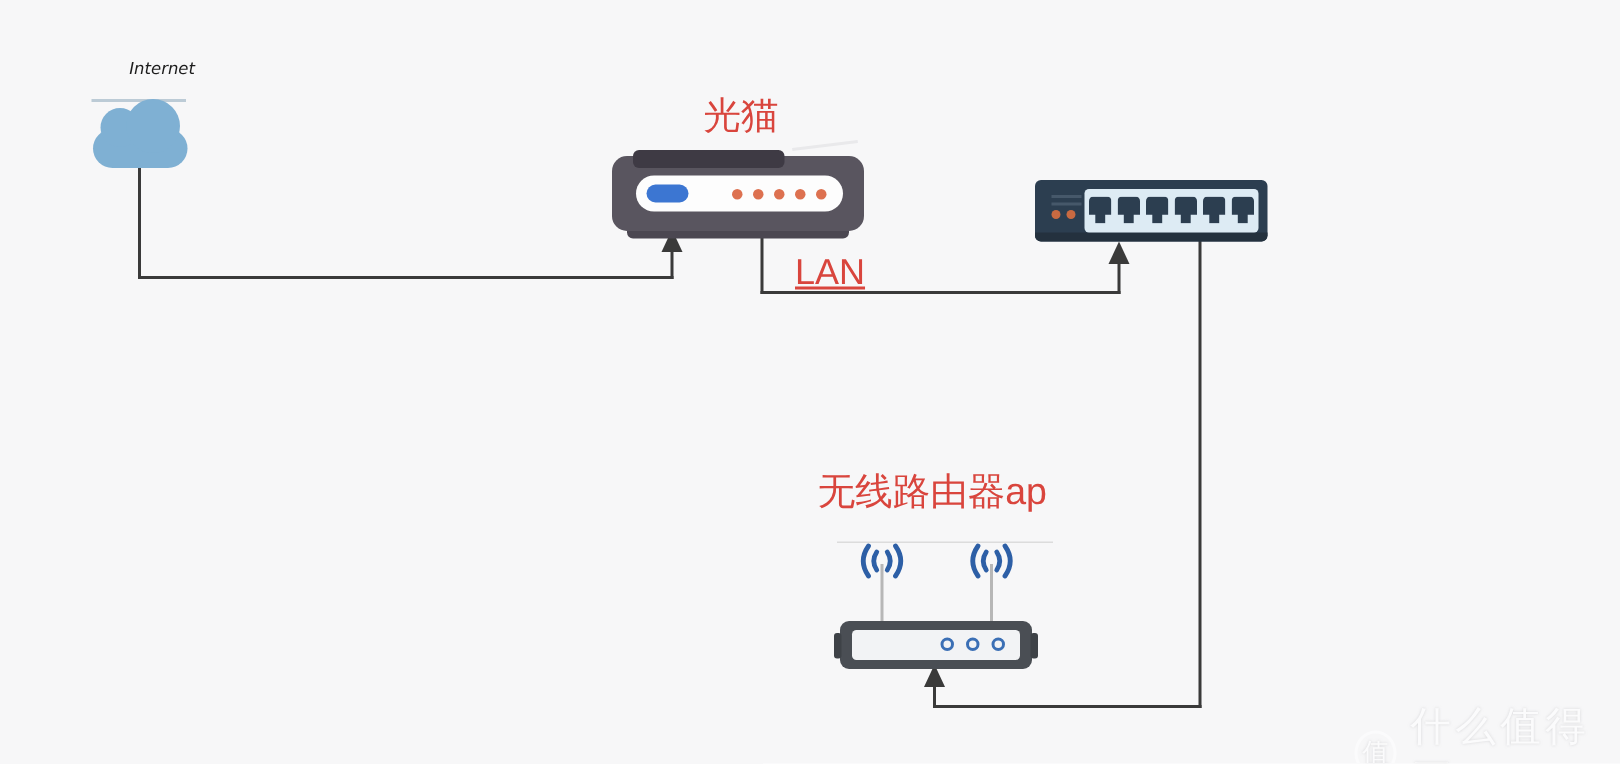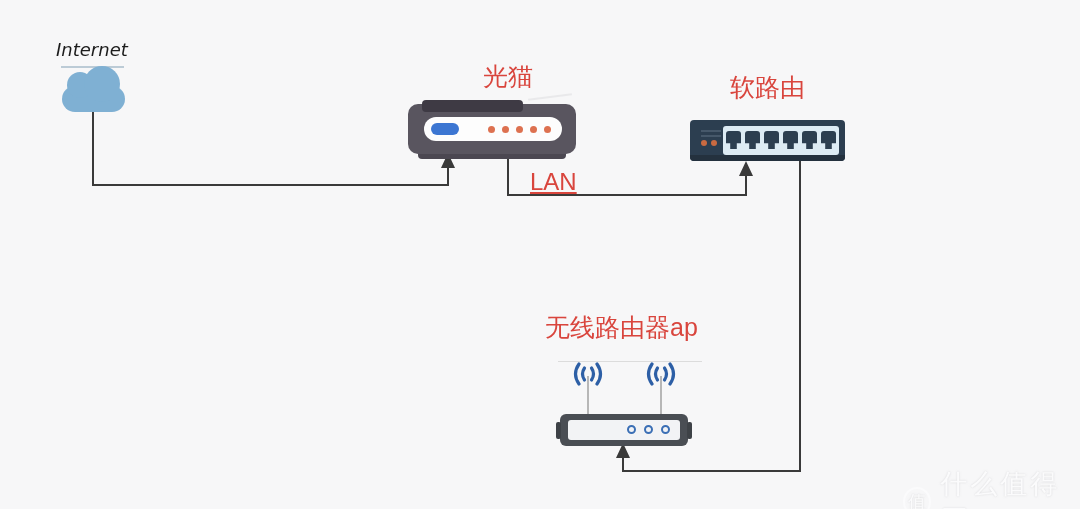--- a/index.html
+++ b/index.html
@@ -13,22 +13,22 @@
   .edge.h{height:2px;}
   .edge.v{width:2px;}
   .arrow-up{
     position:absolute;width:0;height:0;
     border-left:7px solid transparent;border-right:7px solid transparent;
     border-bottom:15px solid #3a3a3a;
   }
   
   .red-label{position:absolute;color:#d9453d;font-size:25px;text-align:center;white-space:nowrap;}
   .internet-label{
-    position:absolute;left:56px;top:39px;width:74px;text-align:left;
-    font-style:italic;font-size:18px;color:#1c1c1c;
+    position:absolute;left:56px;top:39px;width:74px;text-align:right;
+    font-style:italic;font-size:11px;color:#1c1c1c;
     font-family:"DejaVu Sans","Liberation Sans",sans-serif;
   }
   .internet-underline{position:absolute;left:61px;top:66px;width:63px;height:2px;background:#bccbd6;}
   
   .cloud{position:absolute;left:62px;top:86px;width:63px;height:26px;background:#7fb0d3;border-radius:13px;}
   .cloud::before{content:"";position:absolute;left:5px;top:-14px;width:26px;height:26px;border-radius:50%;background:#7fb0d3;}
   .cloud::after{content:"";position:absolute;left:22px;top:-20px;width:36px;height:36px;border-radius:50%;background:#7fb0d3;}
   
   .modem{position:absolute;left:408px;top:104px;width:168px;height:50px;}
   .modem-foot{position:absolute;left:10px;bottom:-5px;right:10px;height:10px;background:#4b4751;border-radius:4px;}
@@ -82,39 +82,38 @@
 
   <div class="edge v" style="left:799px;top:160px;height:312px;"></div>
   <div class="edge h" style="left:622px;top:470px;width:179px;"></div>
   <div class="edge v" style="left:622px;top:457px;height:15px;"></div>
   <div class="arrow-up" style="left:616px;top:443px;"></div>
 
   <div class="internet-label">Internet</div>
   <div class="internet-underline"></div>
   <div class="cloud"></div>
 
-  <div class="red-label" style="left:458px;top:60px;width:100px;">光猫</div>
+  <div class="red-label" style="left:444px;top:60px;width:100px;">光猫</div>
   <div class="modem">
     <div class="modem-foot"></div>
     <div class="modem-body"></div>
     <div class="modem-topband"></div>
     <div class="modem-shine"></div>
     <div class="modem-face">
       <div class="modem-led"></div>
       <div class="modem-dots">
         <div class="dot-o"></div>
         <div class="dot-o"></div>
         <div class="dot-o"></div>
         <div class="dot-o"></div>
         <div class="dot-o"></div>
       </div>
     </div>
   </div>
 
-  <div class="red-label" style="left:715px;top:71px;width:105px;">软路由</div>
   <div class="srouter">
     <div class="srouter-line" style="top:10px;"></div>
     <div class="srouter-line" style="top:15px;"></div>
     <div class="srouter-dots">
       <div class="dot-r"></div>
       <div class="dot-r"></div>
     </div>
     <div class="srouter-panel">
       <div class="port"></div>
       <div class="port"></div>

